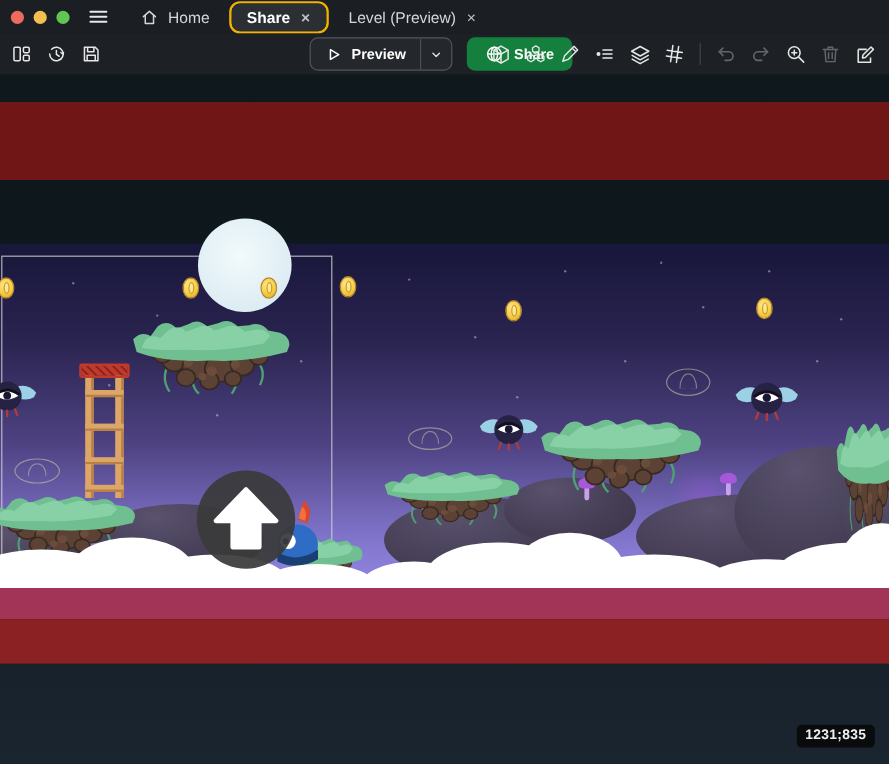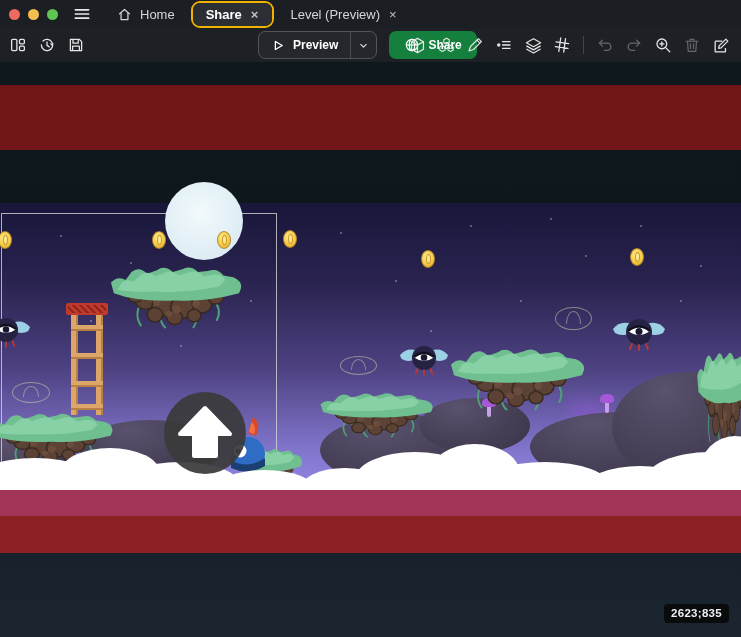--- a/index.html
+++ b/index.html
@@ -548,13 +548,13 @@
     </button>
     <button class="icon-btn">
       <svg class="ic" width="19" height="19" viewBox="0 0 24 24" stroke="#e6e6e6" stroke-width="1.6" fill="none" stroke-linejoin="round">
         <path d="M4 6.5h9M4 6.5V20h13v-5"></path>
         <path d="M11.5 15l8.5-8.5 -2.5-2.5L9 12.5 8.5 15.5z"></path>
       </svg>
     </button>
   </div>
 </div>
 
-<div class="coord-tip">2623;835</div>
+<div class="coord-tip">1231;835</div>
 
 </body></html>

